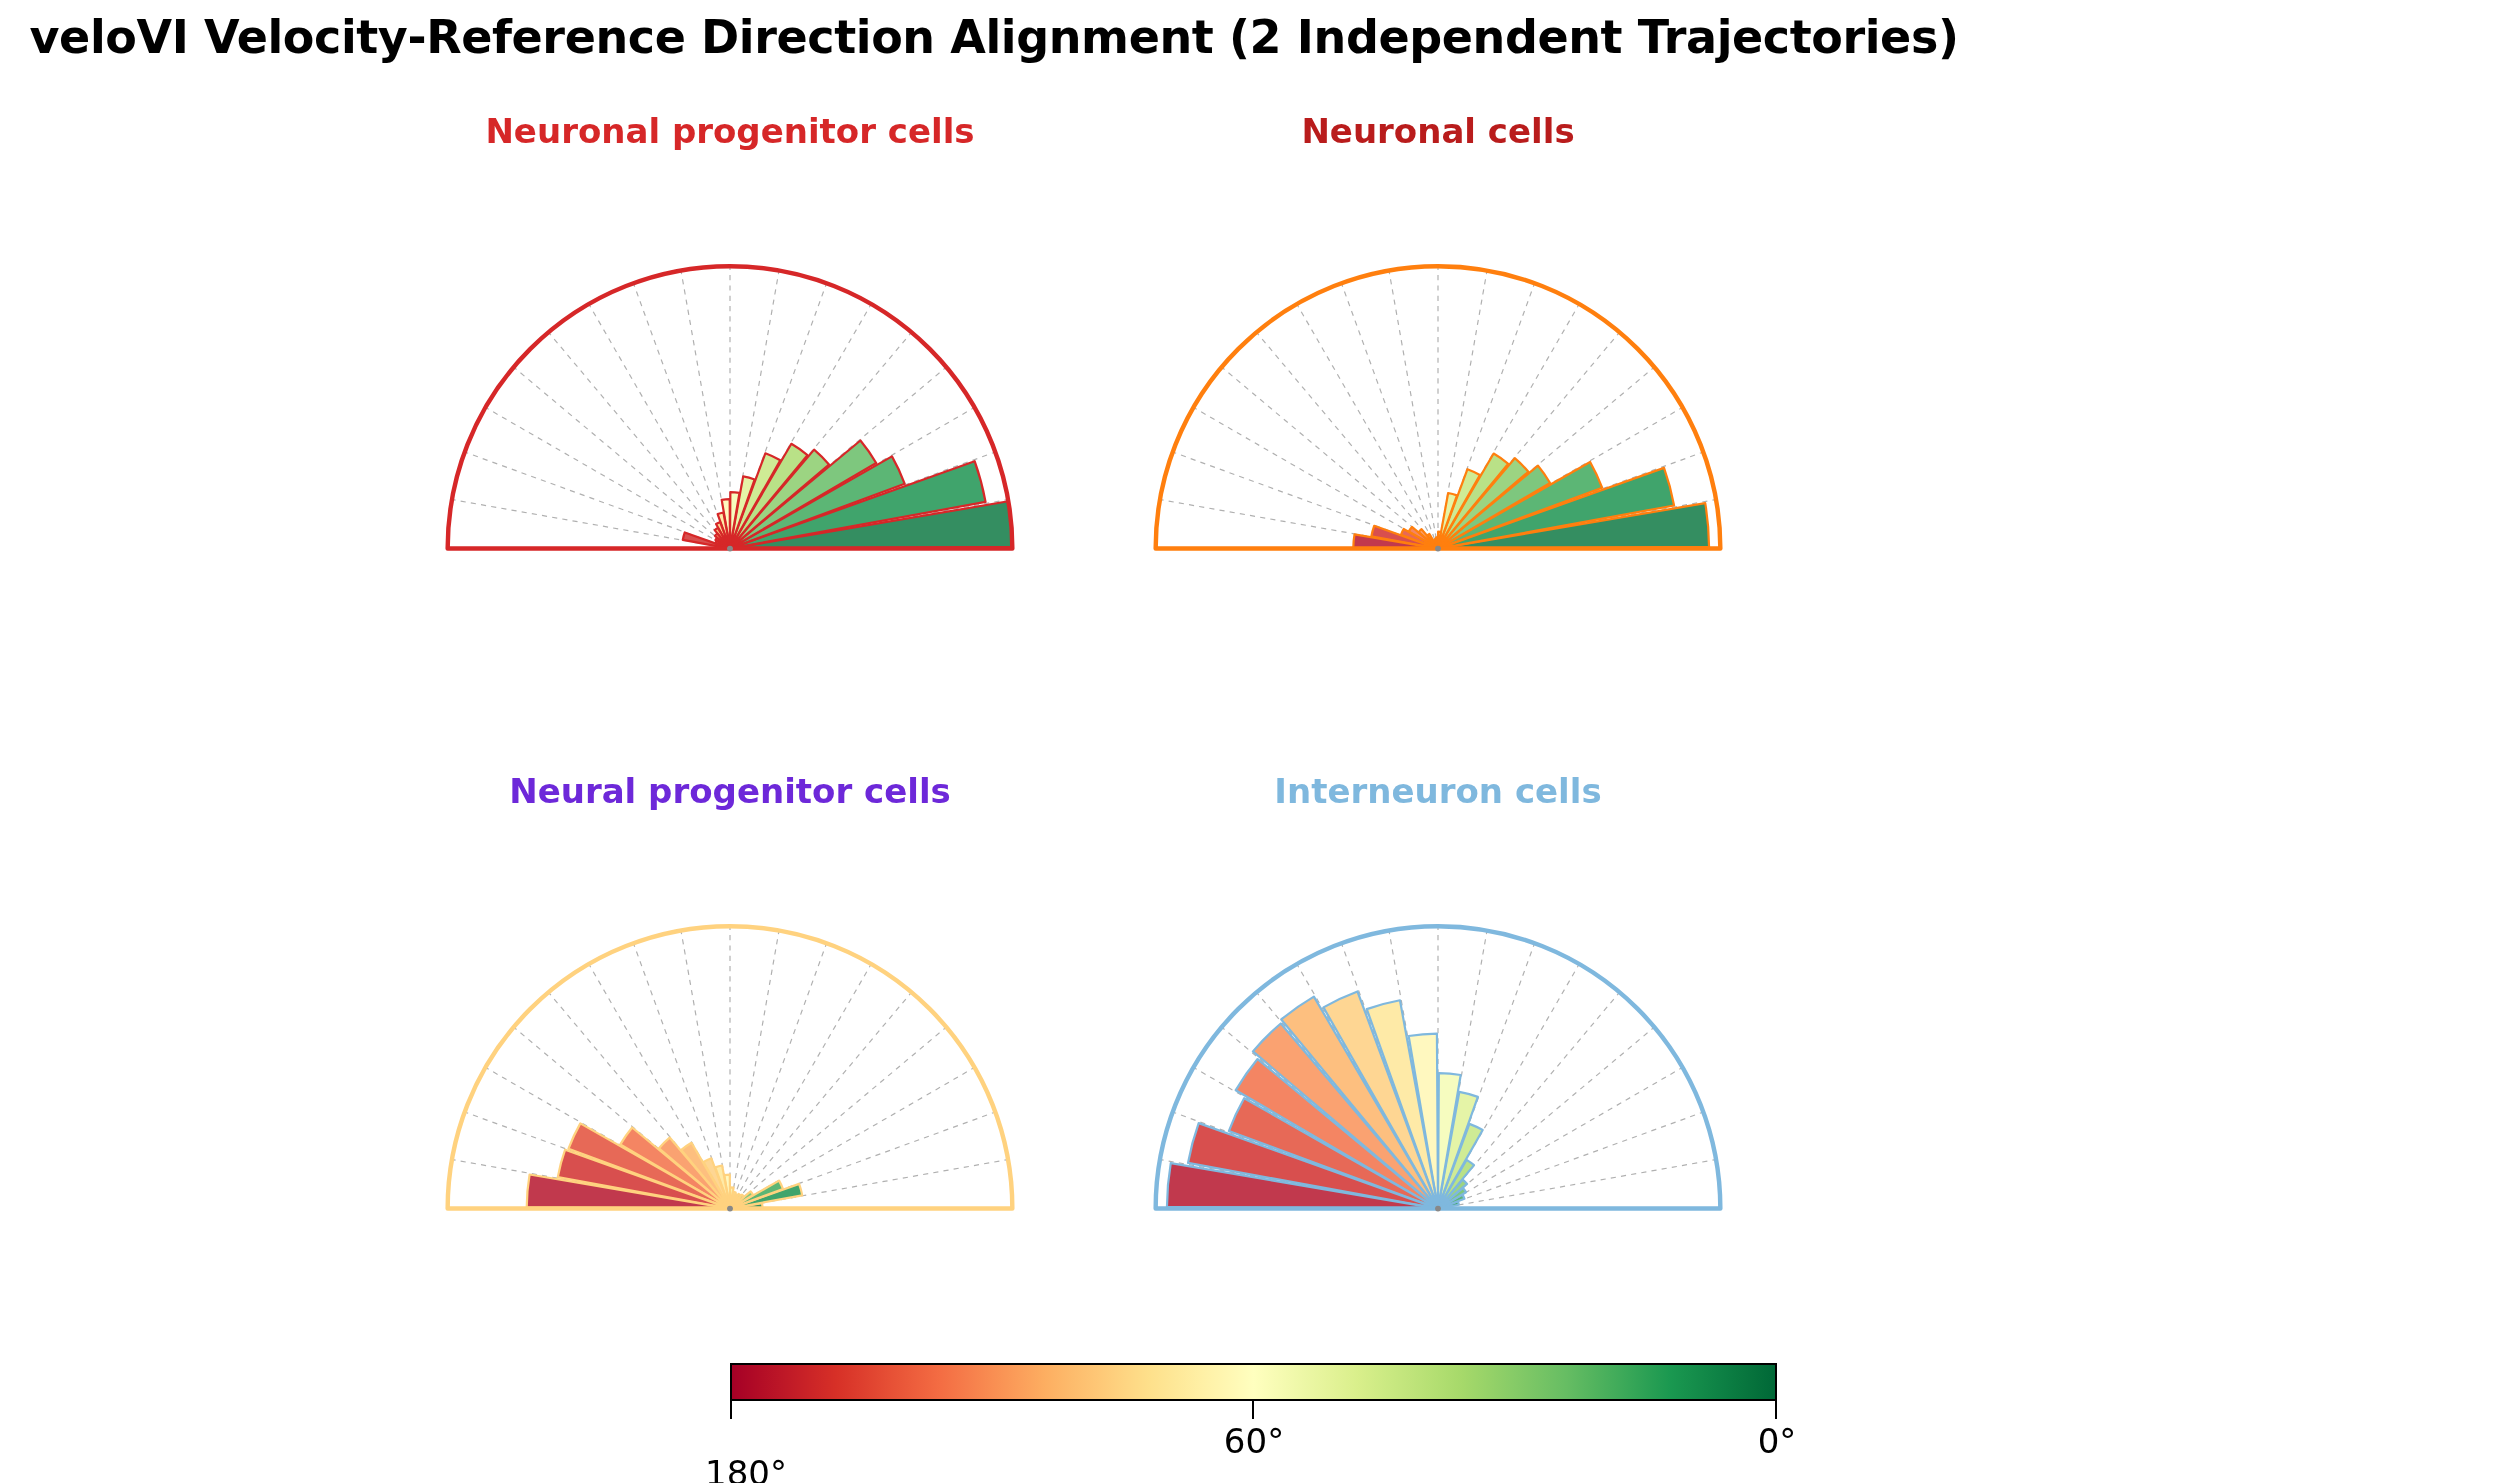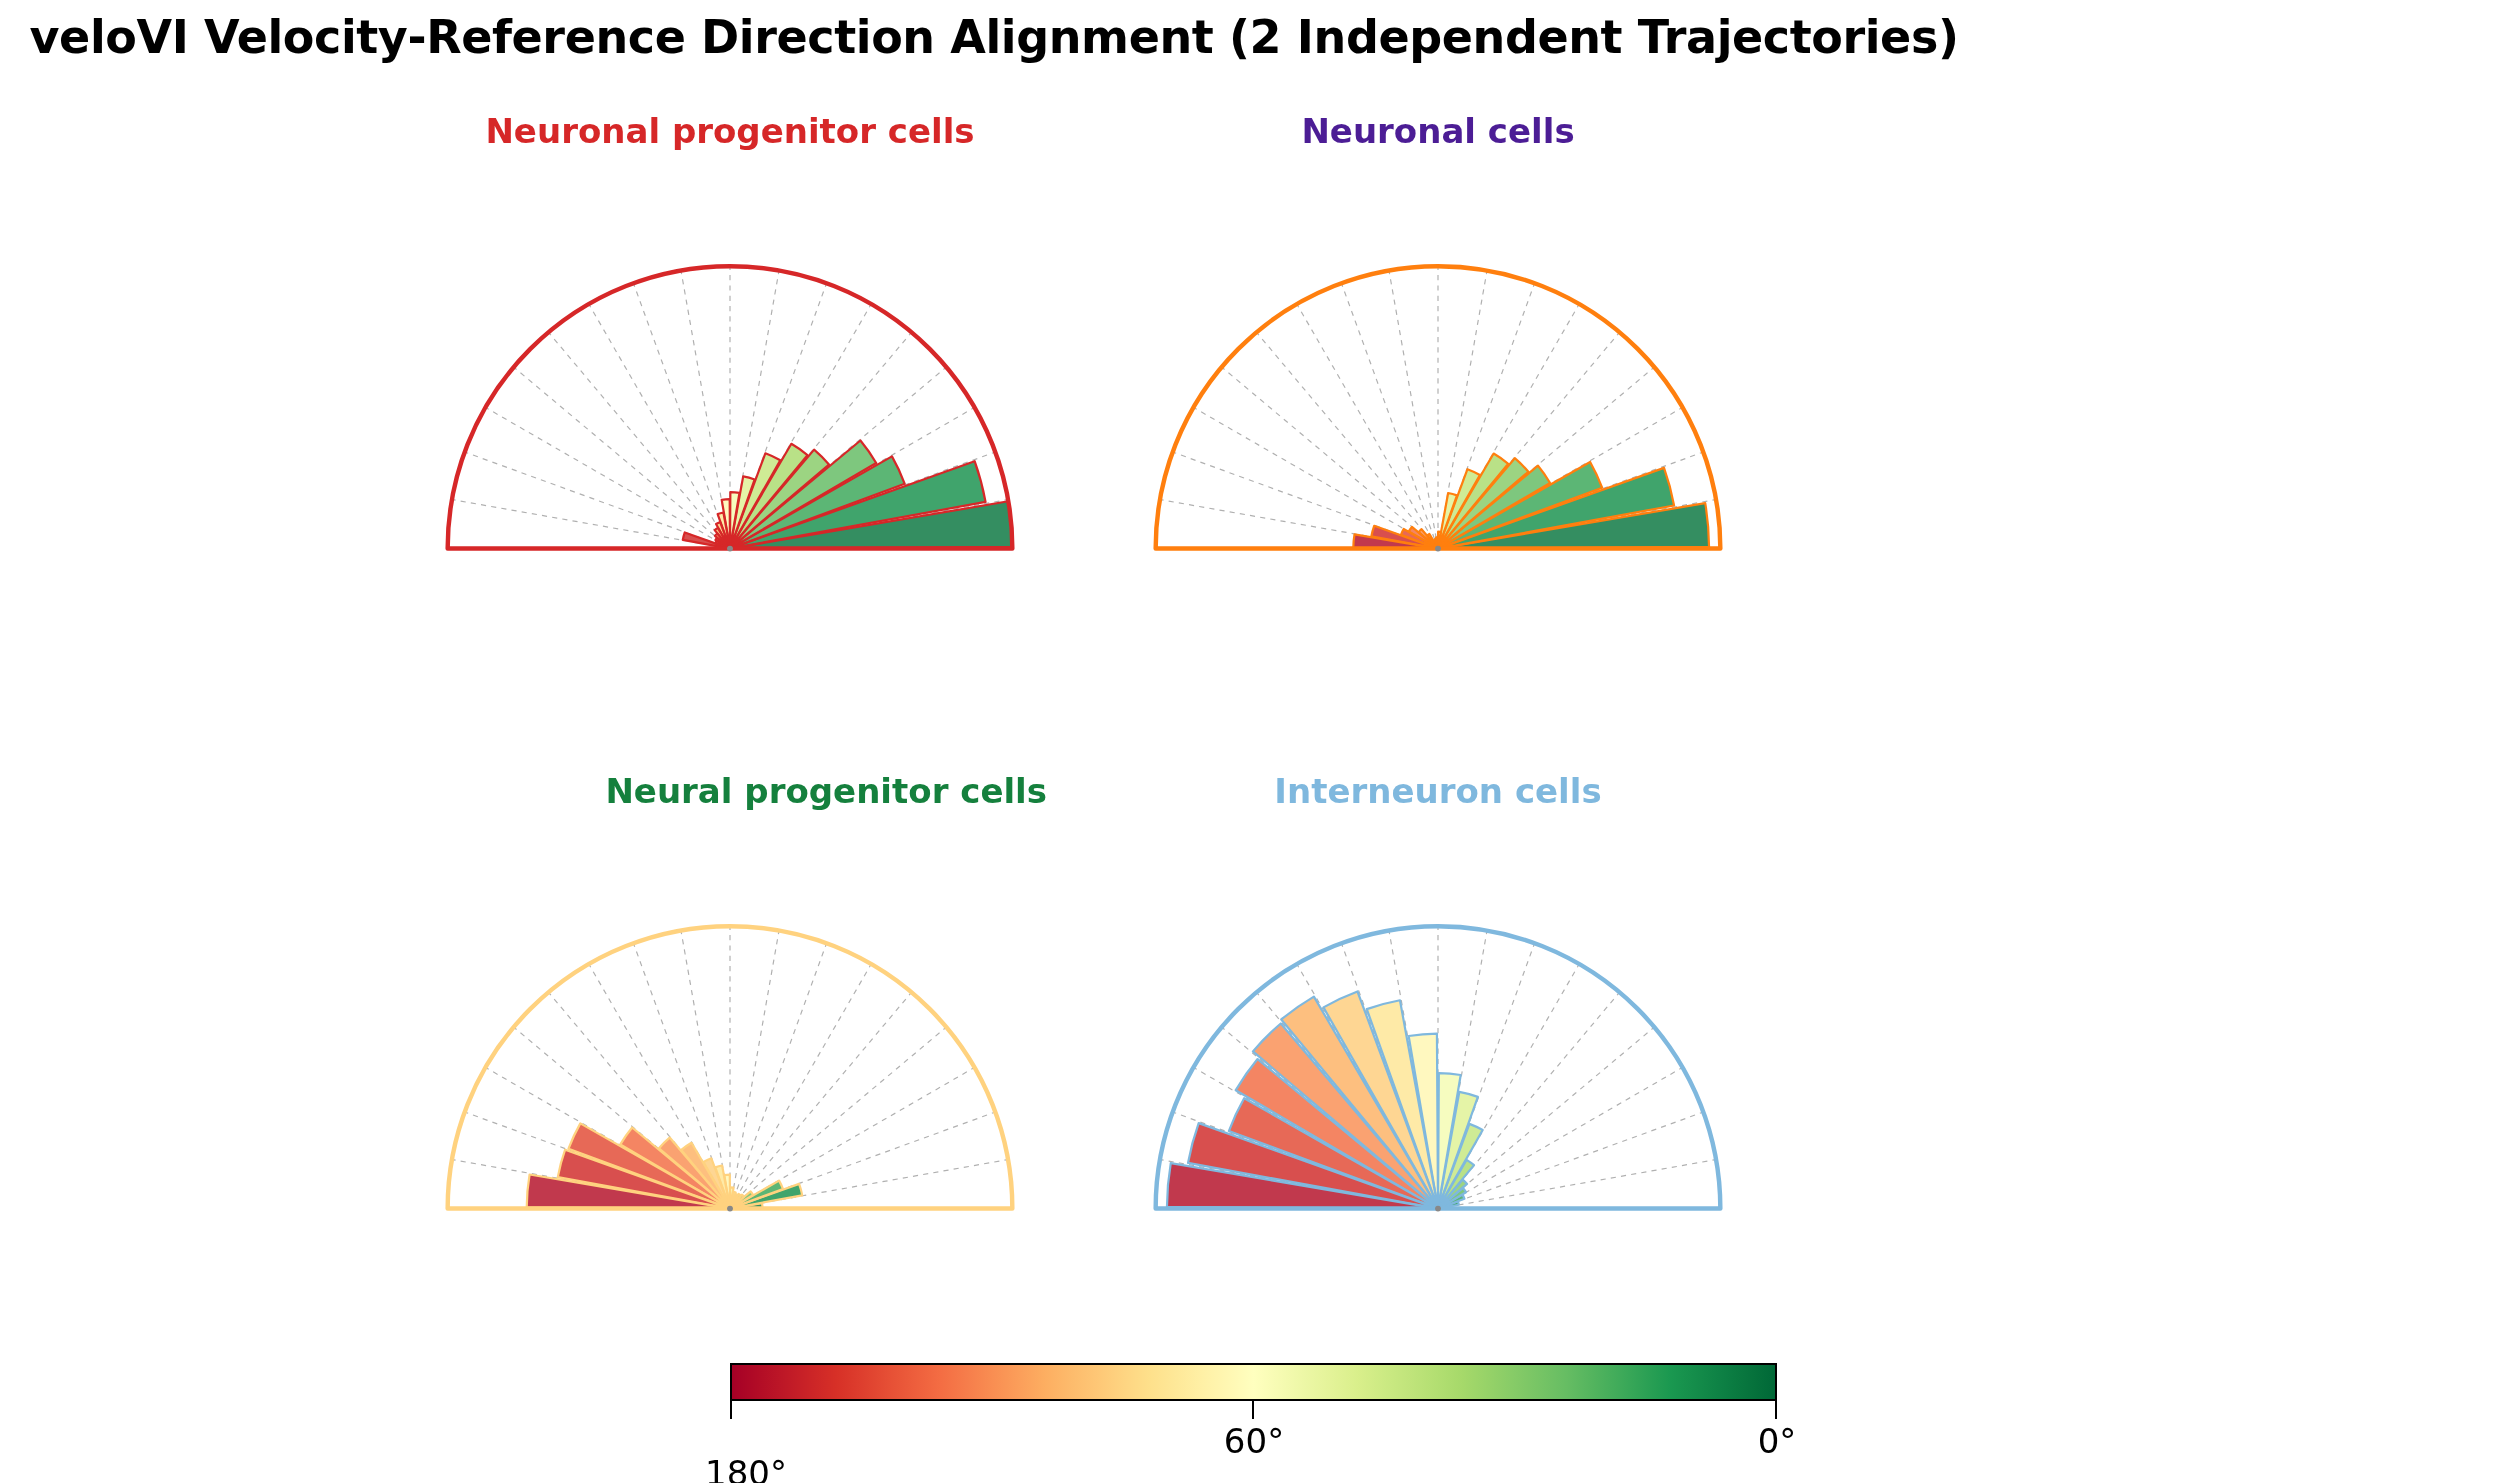--- a/index.html
+++ b/index.html
@@ -159,21 +159,21 @@
             <path d="M 430 508 L 368.68 486.11 A 65.11 65.11 0 0 0 365.95 496.30 Z" fill="rgb(207,40,39)" fill-opacity="0.82" stroke="#d62728" stroke-width="3" stroke-linejoin="round"></path>
             <path d="M 430 508 L 413.01 505.11 A 17.23 17.23 0 0 0 412.77 507.89 Z" fill="rgb(179,13,38)" fill-opacity="0.82" stroke="#d62728" stroke-width="3" stroke-linejoin="round"></path>
           </g>
           <path d="M 47.00 508.00 A 383 383 0 0 1 813.00 508.00 L 47.00 508.00 Z" fill="none" stroke="#d62728" stroke-width="6" stroke-linejoin="round"></path>
           <circle cx="430" cy="508" r="4" fill="#888888"></circle>
         </svg>
       </div>
   </div>
 
   <div class="panel" id="panel-1" style="left:1121px; top:103px;">
-    <div class="panel-title" style="color: #4c1d95;">Neuronal cells</div>
+    <div class="panel-title" style="color: #b91c1c;">Neuronal cells</div>
     <div class="rose-wrap">
         <svg class="rose-svg" viewBox="0 0 860 560">
           <g>
             <line x1="430" y1="508" x2="807.18" y2="441.49" stroke="#b0b0b0" stroke-width="1.6" stroke-dasharray="7 7"></line>
             <line x1="430" y1="508" x2="789.90" y2="377.01" stroke="#b0b0b0" stroke-width="1.6" stroke-dasharray="7 7"></line>
             <line x1="430" y1="508" x2="761.69" y2="316.50" stroke="#b0b0b0" stroke-width="1.6" stroke-dasharray="7 7"></line>
             <line x1="430" y1="508" x2="723.40" y2="261.81" stroke="#b0b0b0" stroke-width="1.6" stroke-dasharray="7 7"></line>
             <line x1="430" y1="508" x2="676.19" y2="214.60" stroke="#b0b0b0" stroke-width="1.6" stroke-dasharray="7 7"></line>
             <line x1="430" y1="508" x2="621.50" y2="176.31" stroke="#b0b0b0" stroke-width="1.6" stroke-dasharray="7 7"></line>
             <line x1="430" y1="508" x2="560.99" y2="148.10" stroke="#b0b0b0" stroke-width="1.6" stroke-dasharray="7 7"></line>
@@ -208,21 +208,21 @@
             <path d="M 430 508 L 343.43 477.09 A 91.92 91.92 0 0 0 339.58 491.49 Z" fill="rgb(207,40,39)" fill-opacity="0.82" stroke="#ff7f0e" stroke-width="3" stroke-linejoin="round"></path>
             <path d="M 430 508 L 316.73 488.74 A 114.90 114.90 0 0 0 315.10 507.30 Z" fill="rgb(179,13,38)" fill-opacity="0.82" stroke="#ff7f0e" stroke-width="3" stroke-linejoin="round"></path>
           </g>
           <path d="M 47.00 508.00 A 383 383 0 0 1 813.00 508.00 L 47.00 508.00 Z" fill="none" stroke="#ff7f0e" stroke-width="6" stroke-linejoin="round"></path>
           <circle cx="430" cy="508" r="4" fill="#888888"></circle>
         </svg>
       </div>
   </div>
 
   <div class="panel" id="panel-2" style="left:413px; top:763px;">
-    <div class="panel-title" style="color: #15803d; text-align: right;">Neural progenitor cells</div>
+    <div class="panel-title" style="color: #6d28d9;">Neural progenitor cells</div>
     <div class="rose-wrap">
         <svg class="rose-svg" viewBox="0 0 860 560">
           <g>
             <line x1="430" y1="508" x2="807.18" y2="441.49" stroke="#b0b0b0" stroke-width="1.6" stroke-dasharray="7 7"></line>
             <line x1="430" y1="508" x2="789.90" y2="377.01" stroke="#b0b0b0" stroke-width="1.6" stroke-dasharray="7 7"></line>
             <line x1="430" y1="508" x2="761.69" y2="316.50" stroke="#b0b0b0" stroke-width="1.6" stroke-dasharray="7 7"></line>
             <line x1="430" y1="508" x2="723.40" y2="261.81" stroke="#b0b0b0" stroke-width="1.6" stroke-dasharray="7 7"></line>
             <line x1="430" y1="508" x2="676.19" y2="214.60" stroke="#b0b0b0" stroke-width="1.6" stroke-dasharray="7 7"></line>
             <line x1="430" y1="508" x2="621.50" y2="176.31" stroke="#b0b0b0" stroke-width="1.6" stroke-dasharray="7 7"></line>
             <line x1="430" y1="508" x2="560.99" y2="148.10" stroke="#b0b0b0" stroke-width="1.6" stroke-dasharray="7 7"></line>

